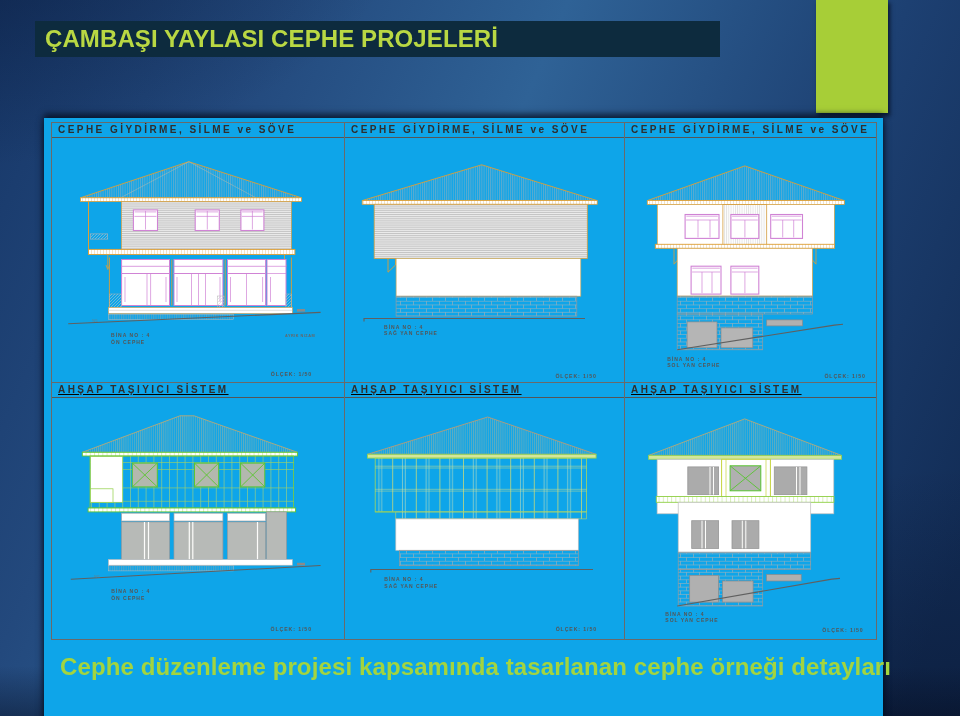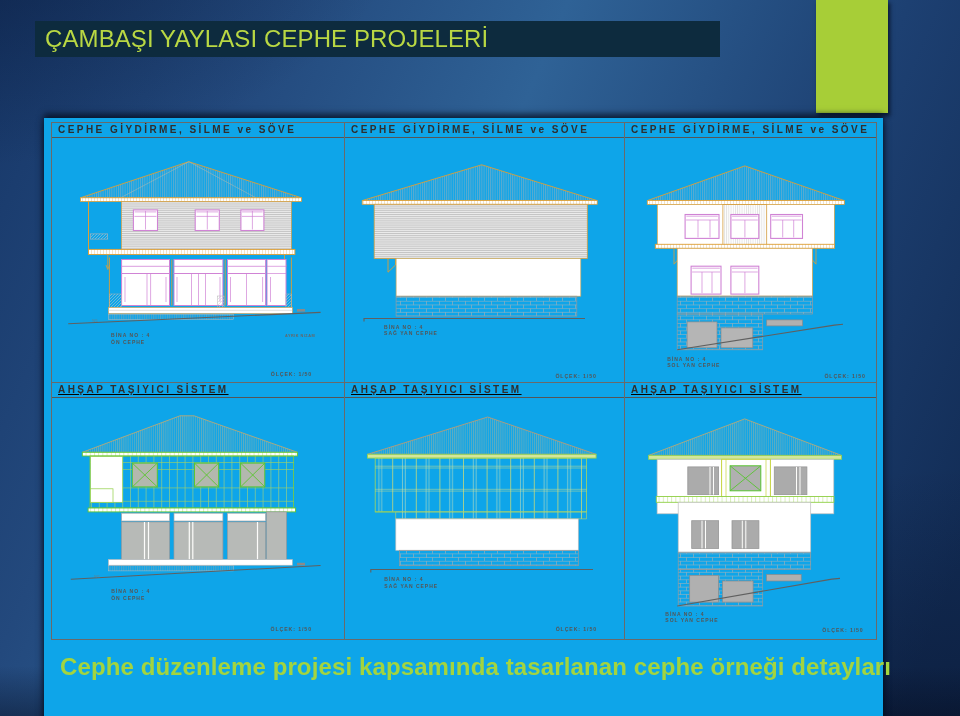--- a/index.html
+++ b/index.html
@@ -8,21 +8,21 @@
     background-color:#1c4170;
     background-image:
       linear-gradient(to bottom, rgba(0,0,0,0) 93%, rgba(5,13,32,.45) 100%),
       radial-gradient(120% 85% at -8% -12%, rgba(7,20,48,.55) 0%, rgba(7,20,48,0) 42%),
       radial-gradient(130% 95% at 103% 108%, rgba(7,18,42,.55) 0%, rgba(7,18,42,0) 45%),
       linear-gradient(113deg, #173768 0%, #23497d 22%, #2f6296 45%, #1d4072 72%, #122c55 95%);
   }
   .titlebar{position:absolute;left:35px;top:21px;width:685px;height:36px;
     background:#0d2b3e;}
   .titlebar span{position:absolute;left:10px;top:0;line-height:36px;
-    font-size:24px;font-weight:normal;color:#b9d843;letter-spacing:0.1px;white-space:nowrap;}
+    font-size:24px;font-weight:bold;color:#b9d843;letter-spacing:0.1px;white-space:nowrap;}
   .accent{position:absolute;left:816px;top:0;width:72px;height:113px;background:#a7ce37;
     box-shadow:2px 3px 4px rgba(4,12,30,.75);}
   .sheet{position:absolute;left:44px;top:118px;width:839px;height:626px;background:#0ea5e9;
     box-shadow:0 -4px 6px rgba(3,10,26,.7), 0 4px 7px rgba(3,10,26,.65);}
   .frame{position:absolute;left:7px;top:4px;width:824px;height:516px;border:1px solid #6a6a6a;}
   .panel{position:absolute;box-sizing:border-box;}
   .pc2{border-left:1px solid #6a6a6a;}
   .pr2{border-top:1px solid #6a6a6a;text-decoration:underline;}
   .phead{height:14px;border-bottom:1px solid #555;
     font-size:10px;line-height:14px;font-weight:bold;color:#2e2e2e;

